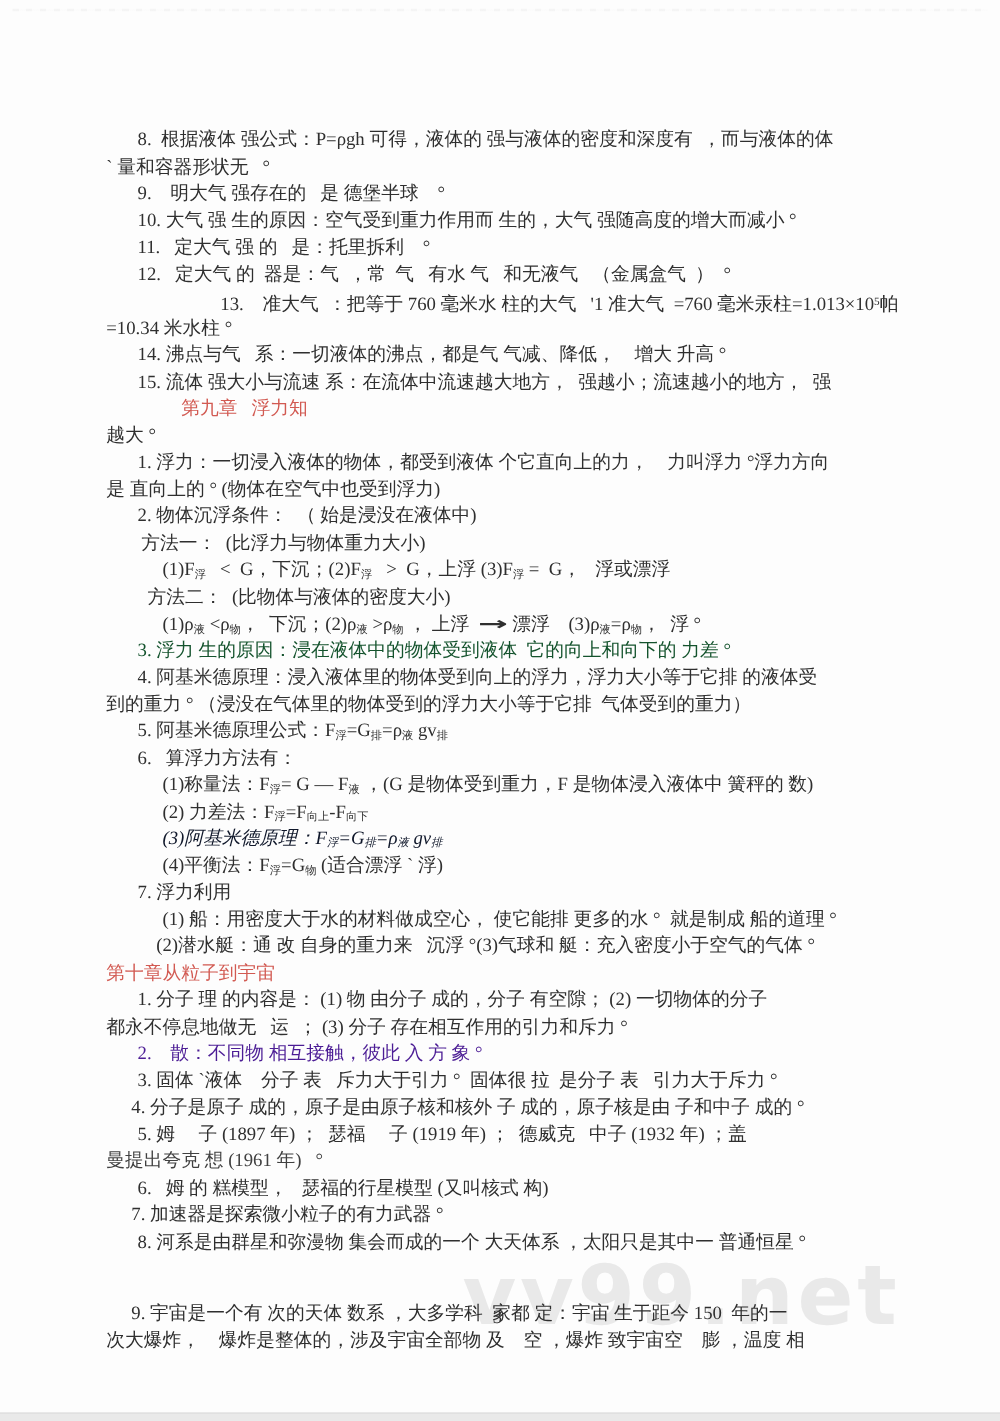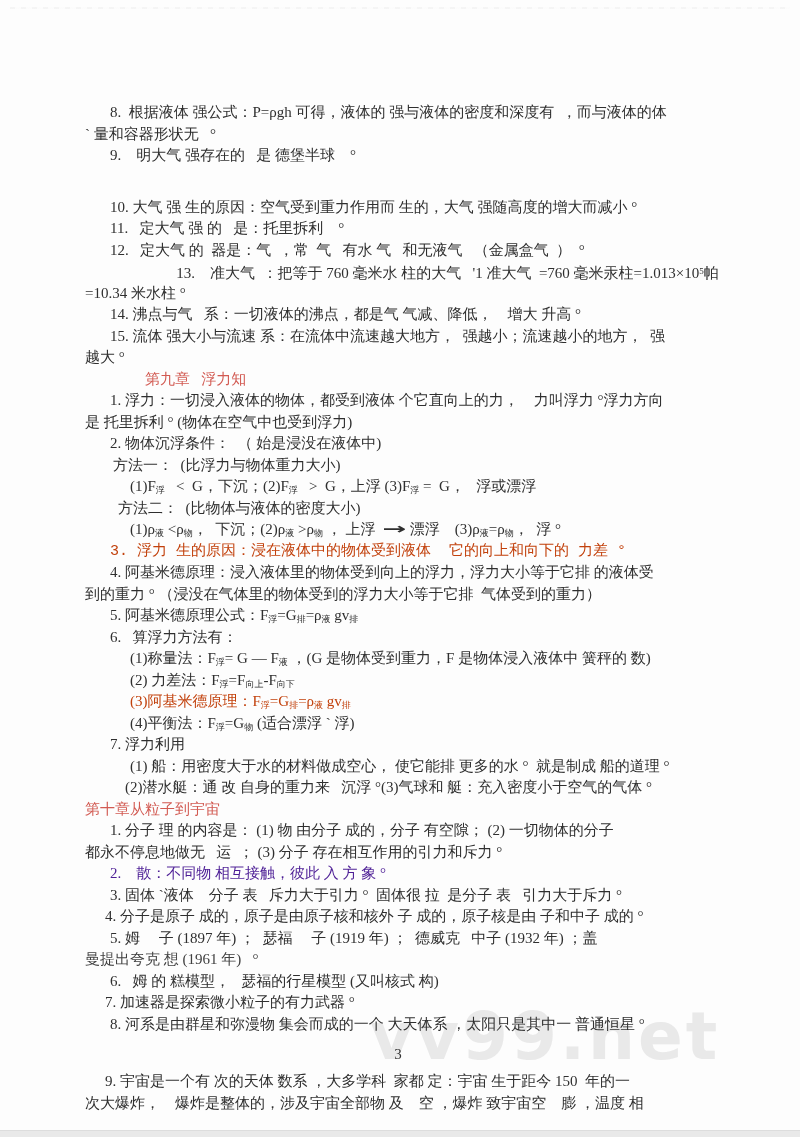--- a/index.html
+++ b/index.html
@@ -75,44 +75,44 @@
 </head>
 <body>
 
 <div class="page">
   <div class="scan-noise"></div>
   <div class="watermark">vv99.net</div>
   <div class="content">
       <div class="line body" style="padding-left: 25px; color: rgb(47, 47, 47);"><span>8.  根据液体 强公式：P=ρgh 可得，液体的 强与液体的密度和深度有  ，而与液体的体</span></div>
       <div class="line body" style="color: rgb(47, 47, 47);"><span>ˋ 量和容器形状无   °</span></div>
       <div class="line body" style="padding-left: 25px; color: rgb(47, 47, 47);"><span>9.    明大气 强存在的   是 德堡半球    °</span></div>
-      <div class="line body" style="padding-left: 25px; color: rgb(47, 47, 47); margin-top: 30px;"><span>10. 大气 强 生的原因：空气受到重力作用而 生的，大气 强随高度的增大而减小 °</span></div>
+      <div class="line body" style="padding-left: 25px; color: rgb(47, 47, 47);"><span>10. 大气 强 生的原因：空气受到重力作用而 生的，大气 强随高度的增大而减小 °</span></div>
       <div class="line body" style="padding-left: 25px; color: rgb(47, 47, 47);"><span>11.   定大气 强 的   是：托里拆利    °</span></div>
       <div class="line body" style="padding-left: 25px; color: rgb(47, 47, 47);"><span>12.   定大气 的  器是：气  ，常  气   有水 气   和无液气   （金属盒气  ）  °</span></div>
       <div class="line body" style="padding-left: 25px; color: rgb(47, 47, 47); text-align: center;"><span>13.    准大气  ：把等于 760 毫米水 柱的大气   '1 准大气  =760 毫米汞柱=1.013×10</span><span class="sup">5</span><span>帕</span></div>
       <div class="line body" style="color: rgb(47, 47, 47);"><span>=10.34 米水柱 °</span></div>
       <div class="line body" style="padding-left: 25px; color: rgb(47, 47, 47);"><span>14. 沸点与气   系：一切液体的沸点，都是气 气减、降低，    增大 升高 °</span></div>
       <div class="line body" style="padding-left: 25px; color: rgb(47, 47, 47);"><span>15. 流体 强大小与流速 系：在流体中流速越大地方，  强越小；流速越小的地方，  强</span></div>
+      <div class="line heading" style="padding-left: 60px; color: rgb(210, 90, 82);"><span>第九章   浮力知</span></div>
       <div class="line body" style="color: rgb(47, 47, 47);"><span>越大 °</span></div>
-      <div class="line heading" style="padding-left: 60px; color: rgb(210, 90, 82);"><span>第九章   浮力知</span></div>
       <div class="line body" style="padding-left: 25px; color: rgb(47, 47, 47);"><span>1. 浮力：一切浸入液体的物体，都受到液体 个它直向上的力，    力叫浮力 °浮力方向</span></div>
-      <div class="line body" style="color: rgb(47, 47, 47);"><span>是 托里拆利 ° (物体在空气中也受到浮力)</span></div>
+      <div class="line body" style="color: rgb(47, 47, 47);"><span>是 直向上的 ° (物体在空气中也受到浮力)</span></div>
       <div class="line body" style="padding-left: 25px; color: rgb(47, 47, 47);"><span>2. 物体沉浮条件：  （ 始是浸没在液体中)</span></div>
       <div class="line body" style="padding-left: 28px; color: rgb(47, 47, 47);"><span>方法一：  (比浮力与物体重力大小)</span></div>
       <div class="line body" style="padding-left: 45px; color: rgb(47, 47, 47);"><span>(1)F</span><span class="sub">浮</span><span>   &lt;  G，下沉；(2)F</span><span class="sub">浮</span><span>   &gt;  G，上浮 (3)F</span><span class="sub">浮</span><span> =  G，   浮或漂浮</span></div>
       <div class="line body" style="padding-left: 33px; color: rgb(47, 47, 47);"><span>方法二：  (比物体与液体的密度大小)</span></div>
       <div class="line body" style="padding-left: 45px; color: rgb(47, 47, 47);"><span>(1)ρ</span><span class="sub">液</span><span> &lt;ρ</span><span class="sub">物</span><span>，  下沉；(2)ρ</span><span class="sub">液</span><span> &gt;ρ</span><span class="sub">物</span><span> ， 上浮 </span><span class="arrow">→</span><span>漂浮    (3)ρ</span><span class="sub">液</span><span>=ρ</span><span class="sub">物</span><span>，  浮 °</span></div>
-      <div class="line body" style="padding-left: 25px; color: #c2410c; font-family: Liberation Mono, monospace;"><span>3. 浮力 生的原因：浸在液体中的物体受到液体  它的向上和向下的 力差 °</span></div>
+      <div class="line body" style="padding-left: 25px; color: #14532d;"><span>3. 浮力 生的原因：浸在液体中的物体受到液体  它的向上和向下的 力差 °</span></div>
       <div class="line body" style="padding-left: 25px; color: rgb(47, 47, 47);"><span>4. 阿基米德原理：浸入液体里的物体受到向上的浮力，浮力大小等于它排 的液体受</span></div>
       <div class="line body" style="color: rgb(47, 47, 47);"><span>到的重力 ° （浸没在气体里的物体受到的浮力大小等于它排  气体受到的重力）</span></div>
       <div class="line body" style="padding-left: 25px; color: rgb(47, 47, 47);"><span>5. 阿基米德原理公式：F</span><span class="sub">浮</span><span>=G</span><span class="sub">排</span><span>=ρ</span><span class="sub">液</span><span> gv</span><span class="sub">排</span></div>
       <div class="line body" style="padding-left: 25px; color: rgb(47, 47, 47);"><span>6.   算浮力方法有：</span></div>
       <div class="line body" style="padding-left: 45px; color: rgb(47, 47, 47);"><span>(1)称量法：F</span><span class="sub">浮</span><span>= G — F</span><span class="sub">液</span><span> ，(G 是物体受到重力，F 是物体浸入液体中 簧秤的 数)</span></div>
       <div class="line body" style="padding-left: 45px; color: rgb(47, 47, 47);"><span>(2) 力差法：F</span><span class="sub">浮</span><span>=F</span><span class="sub">向上</span><span>-F</span><span class="sub">向下</span></div>
-      <div class="line body" style="padding-left: 45px; color: #c2410c;"><span>(3)阿基米德原理：F</span><span class="sub">浮</span><span>=G</span><span class="sub">排</span><span>=ρ</span><span class="sub">液</span><span> gv</span><span class="sub">排</span></div>
+      <div class="line body" style="padding-left: 45px; color: #0f172a; font-style: italic;"><span>(3)阿基米德原理：F</span><span class="sub">浮</span><span>=G</span><span class="sub">排</span><span>=ρ</span><span class="sub">液</span><span> gv</span><span class="sub">排</span></div>
       <div class="line body" style="padding-left: 45px; color: rgb(47, 47, 47);"><span>(4)平衡法：F</span><span class="sub">浮</span><span>=G</span><span class="sub">物</span><span> (适合漂浮 ˋ 浮)</span></div>
       <div class="line body" style="padding-left: 25px; color: rgb(47, 47, 47);"><span>7. 浮力利用</span></div>
       <div class="line body" style="padding-left: 45px; color: rgb(47, 47, 47);"><span>(1) 船：用密度大于水的材料做成空心， 使它能排 更多的水 °  就是制成 船的道理 °</span></div>
       <div class="line body" style="padding-left: 40px; color: rgb(47, 47, 47);"><span>(2)潜水艇：通 改 自身的重力来   沉浮 °(3)气球和 艇：充入密度小于空气的气体 °</span></div>
       <div class="line heading" style="color: rgb(210, 90, 82);"><span>第十章从粒子到宇宙</span></div>
       <div class="line body" style="padding-left: 25px; color: rgb(47, 47, 47);"><span>1. 分子 理 的内容是： (1) 物 由分子 成的，分子 有空隙； (2) 一切物体的分子</span></div>
       <div class="line body" style="color: rgb(47, 47, 47);"><span>都永不停息地做无   运  ； (3) 分子 存在相互作用的引力和斥力 °</span></div>
       <div class="line body" style="padding-left: 25px; color: #4c1d95;"><span>2.    散：不同物 相互接触，彼此 入 方 象 °</span></div>
       <div class="line body" style="padding-left: 25px; color: rgb(47, 47, 47);"><span>3. 固体 ˋ液体    分子 表   斥力大于引力 °  固体很 拉  是分子 表   引力大于斥力 °</span></div>
       <div class="line body" style="padding-left: 20px; color: rgb(47, 47, 47);"><span>4. 分子是原子 成的，原子是由原子核和核外 子 成的，原子核是由 子和中子 成的 °</span></div>

